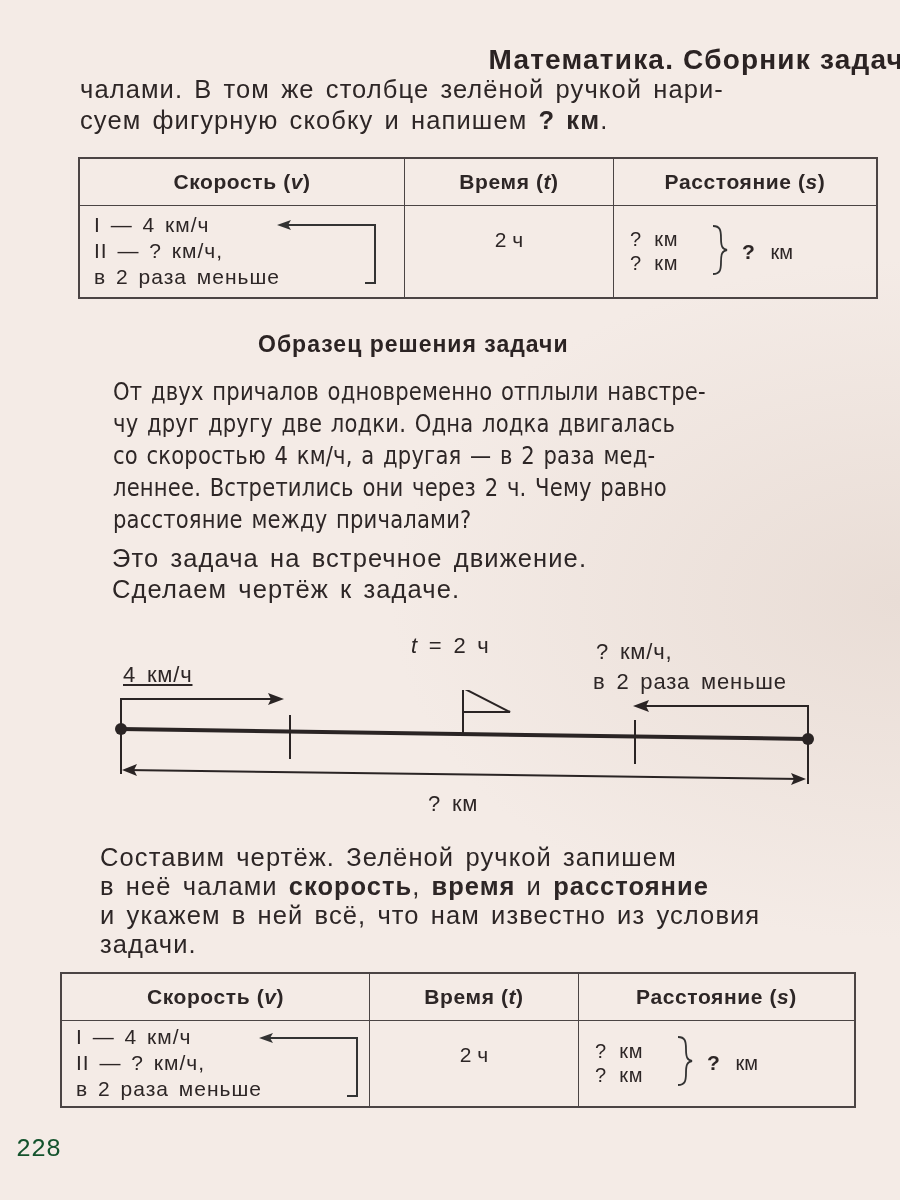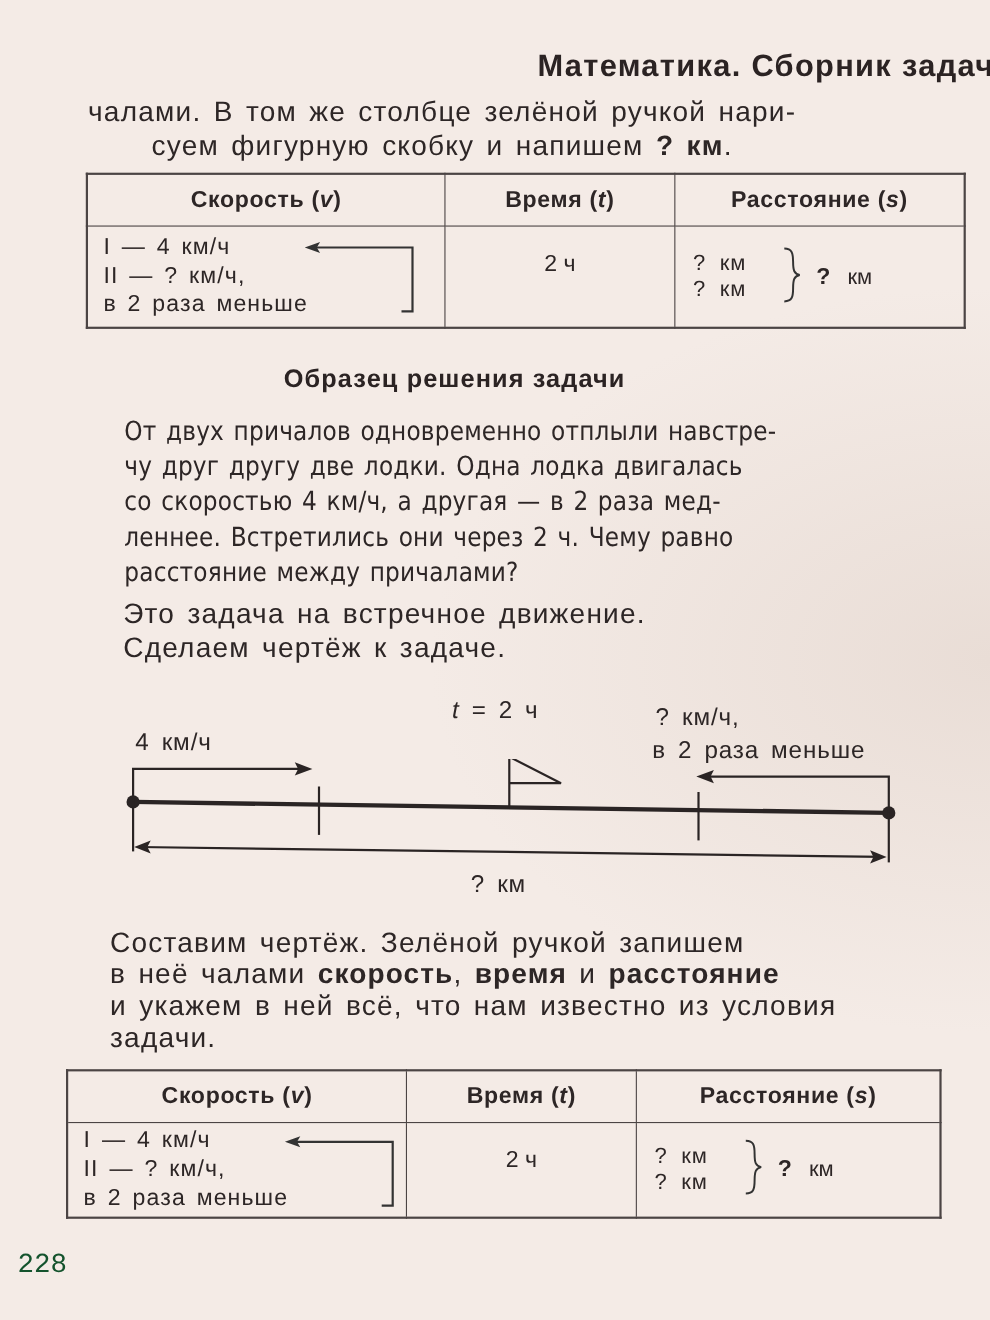--- a/index.html
+++ b/index.html
@@ -48,21 +48,21 @@
     .brace-sum b { font-size: 21px; }
     .lbl { font-size: 22px; letter-spacing: 0.8px; word-spacing: 4px; color: #2d2626; }
     .pagenum { left: 16px; top: 1135px; font-size: 25px; color: #14532d; font-family: Liberation Mono, monospace; }
     b.kw { letter-spacing: 1px; }
   </style>
 </head>
 <body>
 
 <div class="abs header">Математика. Сборник задач</div>
 
-<div class="abs para" style="left:80px; top:87px;text-align:center;">
+<div class="abs para" style="left:80px; top:74px;">
   <div>чалами. В том же столбце зелёной ручкой нари-</div>
   <div><span>суем фигурную скобку и напишем </span><b>? км</b><span>.</span></div>
 </div>
 
 <table class="mtable" style="left:78px; top:157px; width:800px;">
   <tbody>
       <tr>
     <th style="width:322px;"><span>Скорость </span>(<i>v</i>)</th>
     <th style="width:206px;"><span>Время </span>(<i>t</i>)</th>
     <th><span>Расстояние </span>(<i>s</i>)</th>
@@ -98,21 +98,21 @@
   <div>со скоростью 4 км/ч, а другая — в 2 раза мед-</div>
   <div>леннее. Встретились они через 2 ч. Чему равно</div>
   <div>расстояние между причалами?</div>
 </div>
 
 <div class="abs para" style="left:112px; top:543px;">
   <div>Это задача на встречное движение.</div>
   <div>Сделаем чертёж к задаче.</div>
 </div>
 
-<div class="abs lbl" style="left:123px; top:662px;">4 км/ч</div>
+<div class="abs lbl" style="left:123px; top:662px;text-decoration:underline;">4 км/ч</div>
 <div class="abs lbl" style="left:411px; top:633px;"><i>t</i> <span>= 2 ч</span></div>
 <div class="abs lbl" style="left:596px; top:639px;">? км/ч,</div>
 <div class="abs lbl" style="left:593px; top:669px;">в 2 раза меньше</div>
 
 <svg class="abs" style="left:100px; top:690px;" width="730" height="100" viewBox="0 0 730 100">
 
   <line x1="21" y1="39" x2="708" y2="49" stroke="#2a2424" stroke-width="4"></line>
   <circle cx="21" cy="39" r="6" fill="#2a2424"></circle>
   <circle cx="708" cy="49" r="6" fill="#2a2424"></circle>
 

